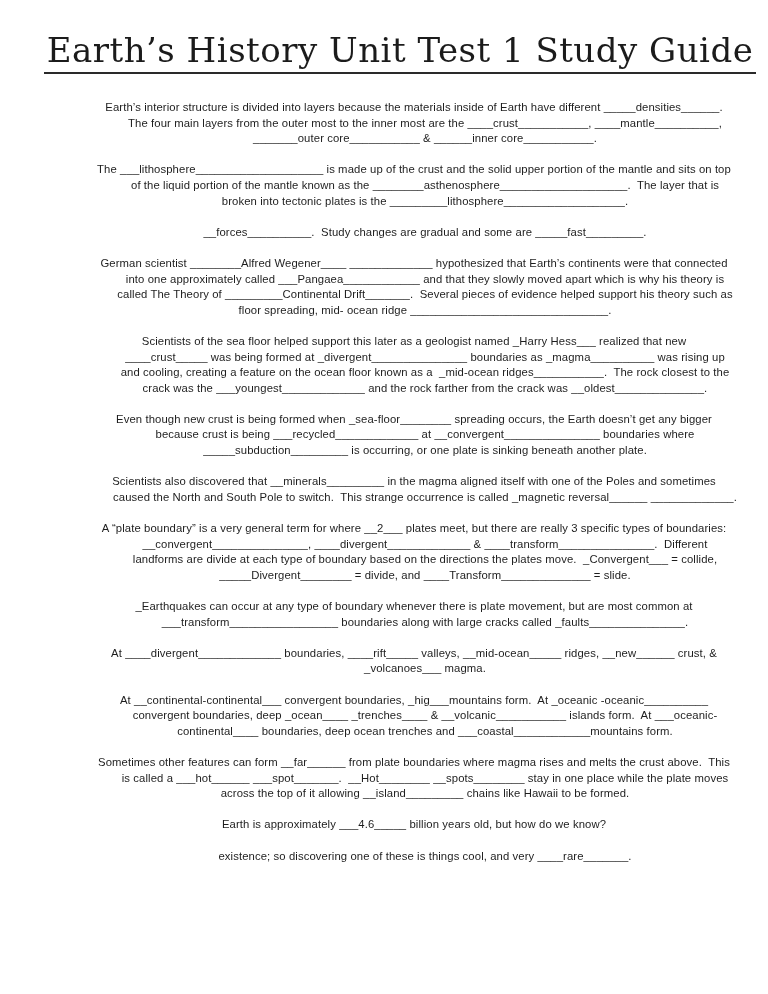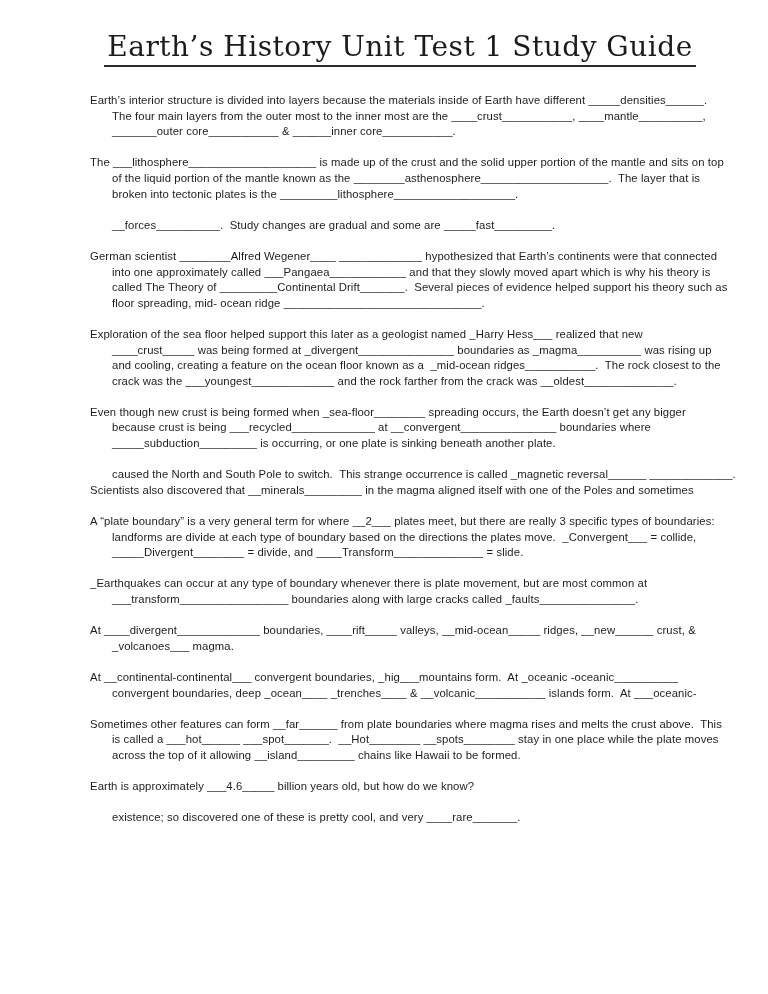--- a/index.html
+++ b/index.html
@@ -10,38 +10,38 @@
     background: #ffffff;
     overflow: hidden;
     font-family: "Liberation Sans", sans-serif;
     color: #1d1d1d;
   }
   .title {
     margin: 30px 0 26px 0;
     text-align: center;
     font-family: "DejaVu Serif", serif;
     font-weight: normal;
-    font-size: 28px;
+    font-size: 34px;
     letter-spacing: 0.5px;
     color: #1b1b1b;
     padding-left: 32px;
   }
   .title-text {
     display: inline-block;
     border-bottom: 2px solid #2a2a2a;
     padding: 0 3px 2px 3px;
   }
   .doc-body {
     margin-left: 90px;
     margin-right: 30px;
     font-size: 11.3px;
     line-height: 15.6px;
   }
   .para { margin: 0 0 15.6px 0; }
-  .line { white-space: pre; letter-spacing: 0.1px; }
+  .line { white-space: pre; letter-spacing: 0.1px; text-align: center; }
   .line.cont { padding-left: 22px; }
 </style>
 </head>
 <body>
 
 <div class="page">
   <h1 class="title"><span class="title-text">Earth’s History Unit Test 1 Study Guide</span></h1>
   <div class="doc-body" id="doc-body">
       <div class="para">
         <div class="line">Earth’s interior structure is divided into layers because the materials inside of Earth have different _____densities______.</div>
@@ -56,56 +56,58 @@
       <div class="para">
         <div class="line cont">__forces__________.  Study changes are gradual and some are _____fast_________.</div>
       </div>
       <div class="para">
         <div class="line">German scientist ________Alfred Wegener____ _____________ hypothesized that Earth’s continents were that connected</div>
         <div class="line cont">into one approximately called ___Pangaea____________ and that they slowly moved apart which is why his theory is</div>
         <div class="line cont">called The Theory of _________Continental Drift_______.  Several pieces of evidence helped support his theory such as</div>
         <div class="line cont">floor spreading, mid- ocean ridge _______________________________.</div>
       </div>
       <div class="para">
-        <div class="line">Exploration of the sea floor helped support this later as a geologist named _Harry Hess___ realized that new</div>
+        <div class="line">Scientists of the sea floor helped support this later as a geologist named _Harry Hess___ realized that new</div>
         <div class="line cont">____crust_____ was being formed at _divergent_______________ boundaries as _magma__________ was rising up</div>
         <div class="line cont">and cooling, creating a feature on the ocean floor known as a  _mid-ocean ridges___________.  The rock closest to the</div>
         <div class="line cont">crack was the ___youngest_____________ and the rock farther from the crack was __oldest______________.</div>
       </div>
       <div class="para">
         <div class="line">Even though new crust is being formed when _sea-floor________ spreading occurs, the Earth doesn’t get any bigger</div>
         <div class="line cont">because crust is being ___recycled_____________ at __convergent_______________ boundaries where</div>
         <div class="line cont">_____subduction_________ is occurring, or one plate is sinking beneath another plate.</div>
       </div>
       <div class="para">
+        <div class="line">Scientists also discovered that __minerals_________ in the magma aligned itself with one of the Poles and sometimes</div>
         <div class="line cont">caused the North and South Pole to switch.  This strange occurrence is called _magnetic reversal______ _____________.</div>
-        <div class="line">Scientists also discovered that __minerals_________ in the magma aligned itself with one of the Poles and sometimes</div>
       </div>
       <div class="para">
         <div class="line">A “plate boundary” is a very general term for where __2___ plates meet, but there are really 3 specific types of boundaries:</div>
+        <div class="line cont">__convergent_______________, ____divergent_____________ &amp; ____transform_______________.  Different</div>
         <div class="line cont">landforms are divide at each type of boundary based on the directions the plates move.  _Convergent___ = collide,</div>
         <div class="line cont">_____Divergent________ = divide, and ____Transform______________ = slide.</div>
       </div>
       <div class="para">
         <div class="line">_Earthquakes can occur at any type of boundary whenever there is plate movement, but are most common at</div>
         <div class="line cont">___transform_________________ boundaries along with large cracks called _faults_______________.</div>
       </div>
       <div class="para">
         <div class="line">At ____divergent_____________ boundaries, ____rift_____ valleys, __mid-ocean_____ ridges, __new______ crust, &amp;</div>
         <div class="line cont">_volcanoes___ magma.</div>
       </div>
       <div class="para">
         <div class="line">At __continental-continental___ convergent boundaries, _hig___mountains form.  At _oceanic -oceanic__________</div>
         <div class="line cont">convergent boundaries, deep _ocean____ _trenches____ &amp; __volcanic___________ islands form.  At ___oceanic-</div>
+        <div class="line cont">continental____ boundaries, deep ocean trenches and ___coastal____________mountains form.</div>
       </div>
       <div class="para">
         <div class="line">Sometimes other features can form __far______ from plate boundaries where magma rises and melts the crust above.  This</div>
         <div class="line cont">is called a ___hot______ ___spot_______.  __Hot________ __spots________ stay in one place while the plate moves</div>
         <div class="line cont">across the top of it allowing __island_________ chains like Hawaii to be formed.</div>
       </div>
       <div class="para">
         <div class="line">Earth is approximately ___4.6_____ billion years old, but how do we know?</div>
       </div>
       <div class="para">
-        <div class="line cont">existence; so discovered one of these is pretty cool, and very ____rare_______.</div>
+        <div class="line cont">existence; so discovering one of these is things cool, and very ____rare_______.</div>
       </div>
     </div>
 </div>
 
 </body></html>

